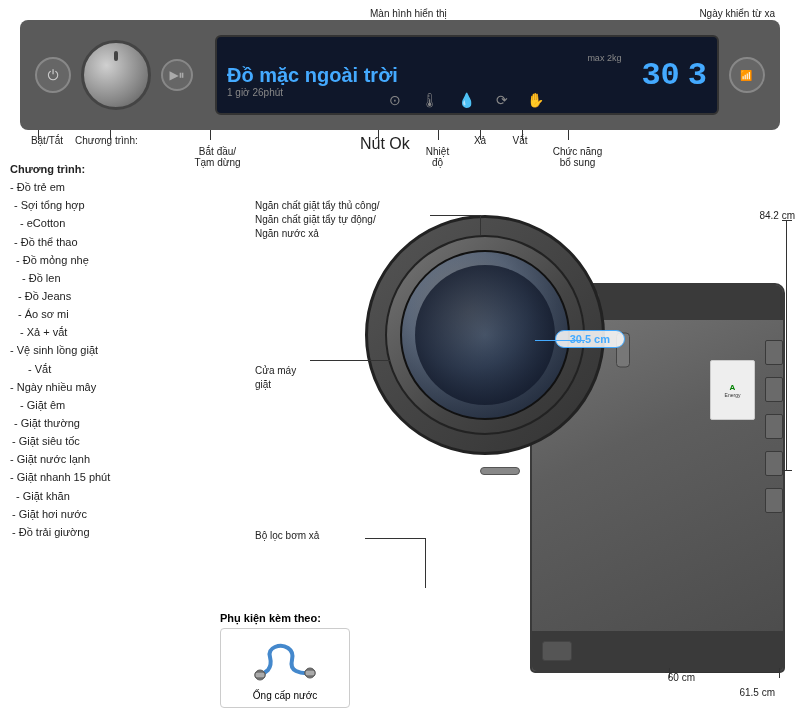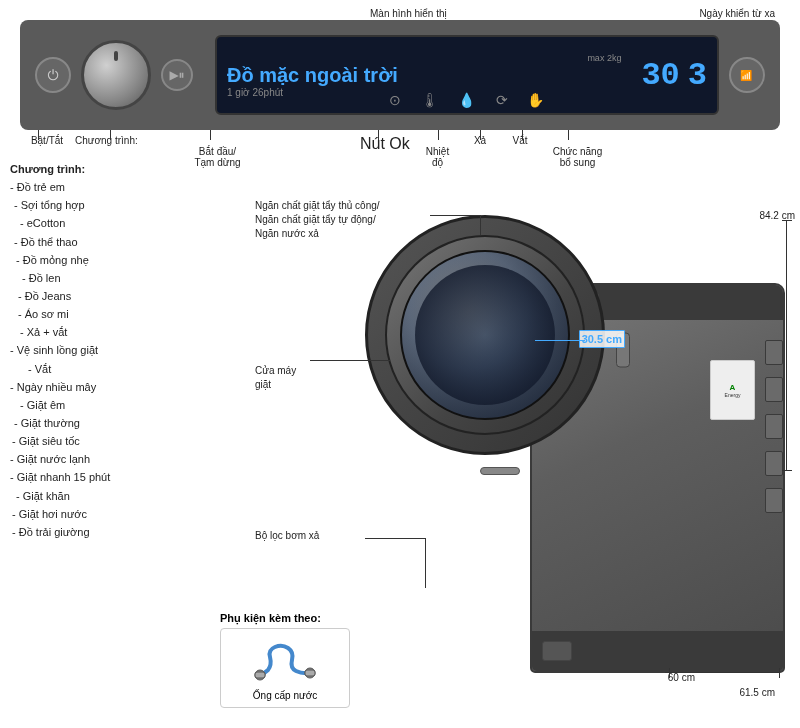--- a/index.html
+++ b/index.html
@@ -327,21 +327,21 @@
         </div>
       </div>
     </div>
   </div>
 
   <div style="position:absolute;right:5px;top:50%;transform:translateY(-50%);width:14px;height:35px;background:#777;border-radius:4px;border:1px solid #444;"></div>
 
   <div style="position:absolute;bottom:10px;left:50%;transform:translateX(-50%);width:40px;height:8px;background:#888;border-radius:4px;border:1px solid #555;"></div>
 </div>
 
-<div style="position:absolute;top:330px;right:175px;background:rgba(255,255,255,0.85);color:#44aaff;font-size:11px;font-weight:bold;padding:2px 2px;border:1px solid #44aaff;border-radius:1px;">
+<div style="position:absolute;top:330px;right:175px;background:rgba(255,255,255,0.85);color:#44aaff;font-size:11px;font-weight:bold;padding:2px 14px;border:1px solid #44aaff;border-radius:9px;">
   <span>30.5 cm</span>
 </div>
 
 <div style="position:absolute;top:340px;right:215px;width:50px;height:1px;background:#44aaff;"></div>
 
 <div class="annotation" style="top:185px; left:255px; line-height:1.4; white-space:pre-line; max-width:200px;">
   <span>Ngăn chất giặt tẩy thủ công/
 Ngăn chất giặt tẩy tự động/
 Ngăn nước xả</span>
 </div>

